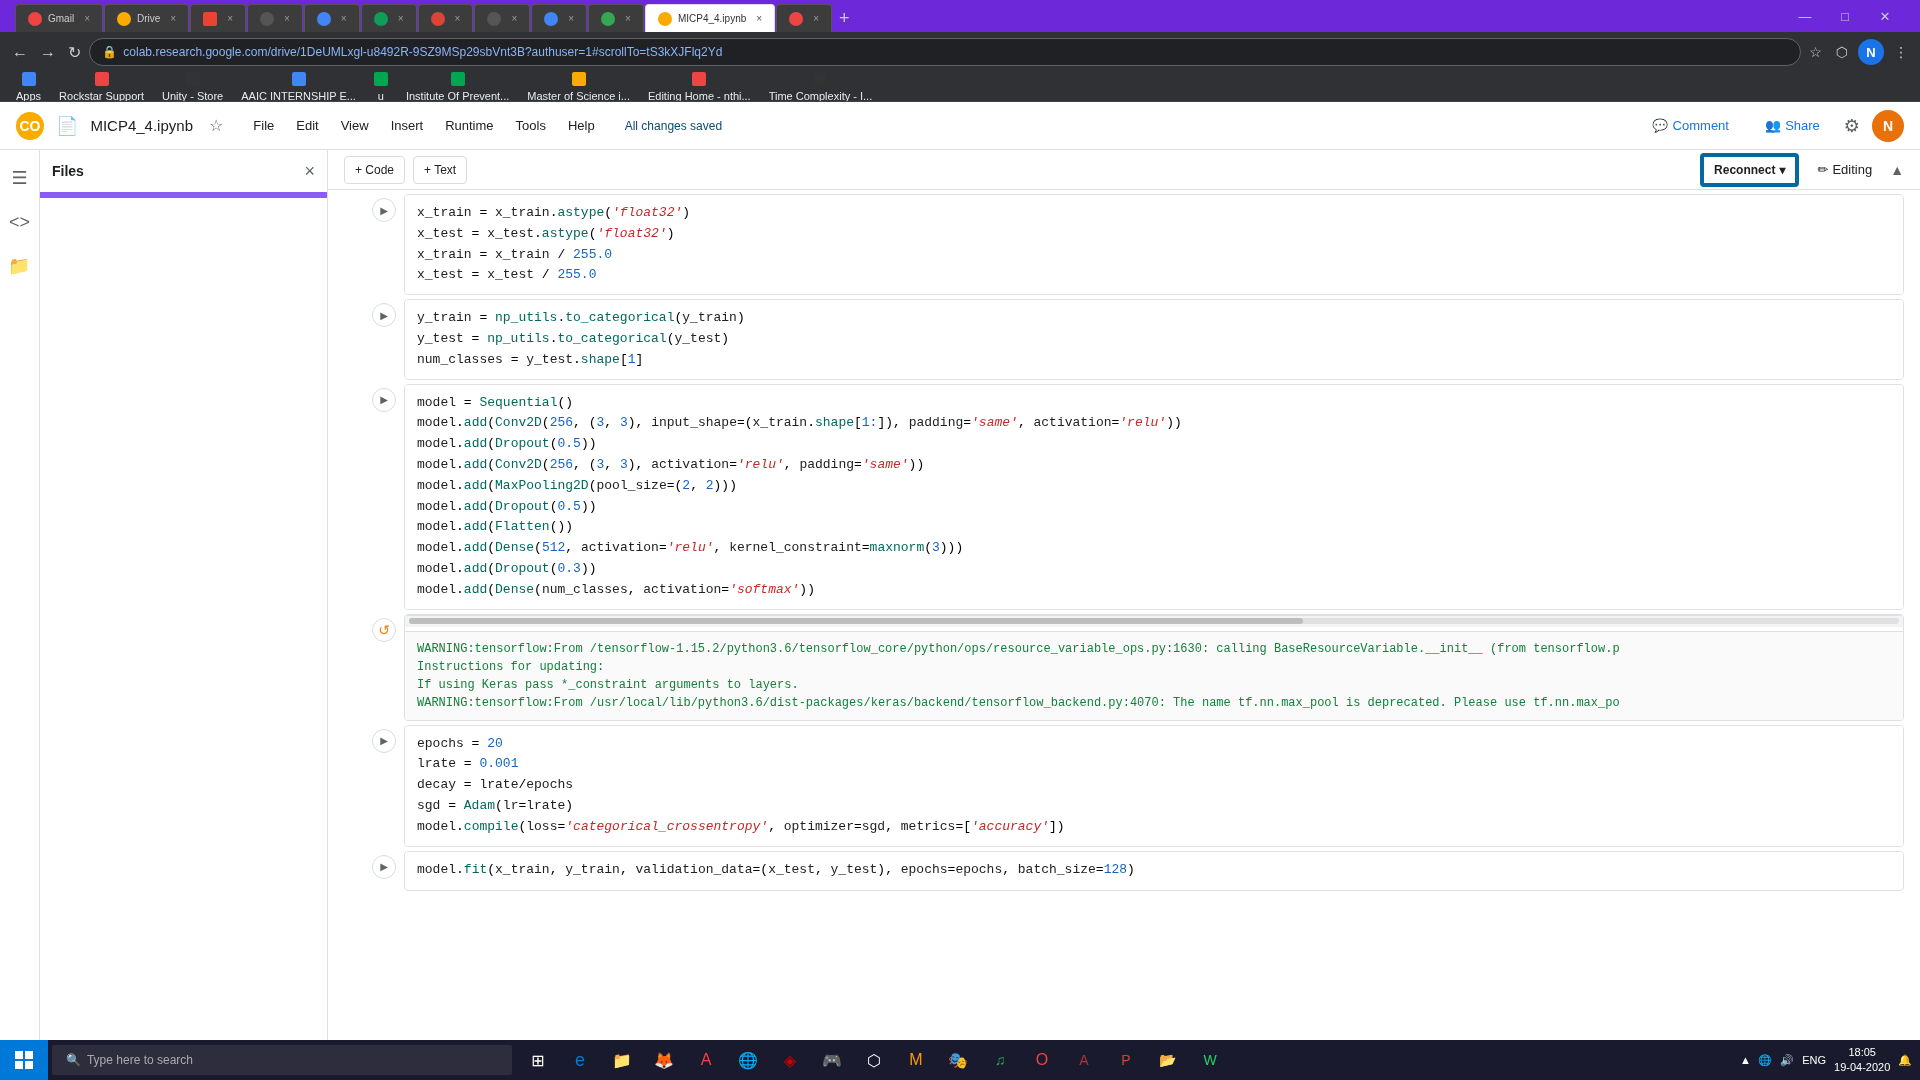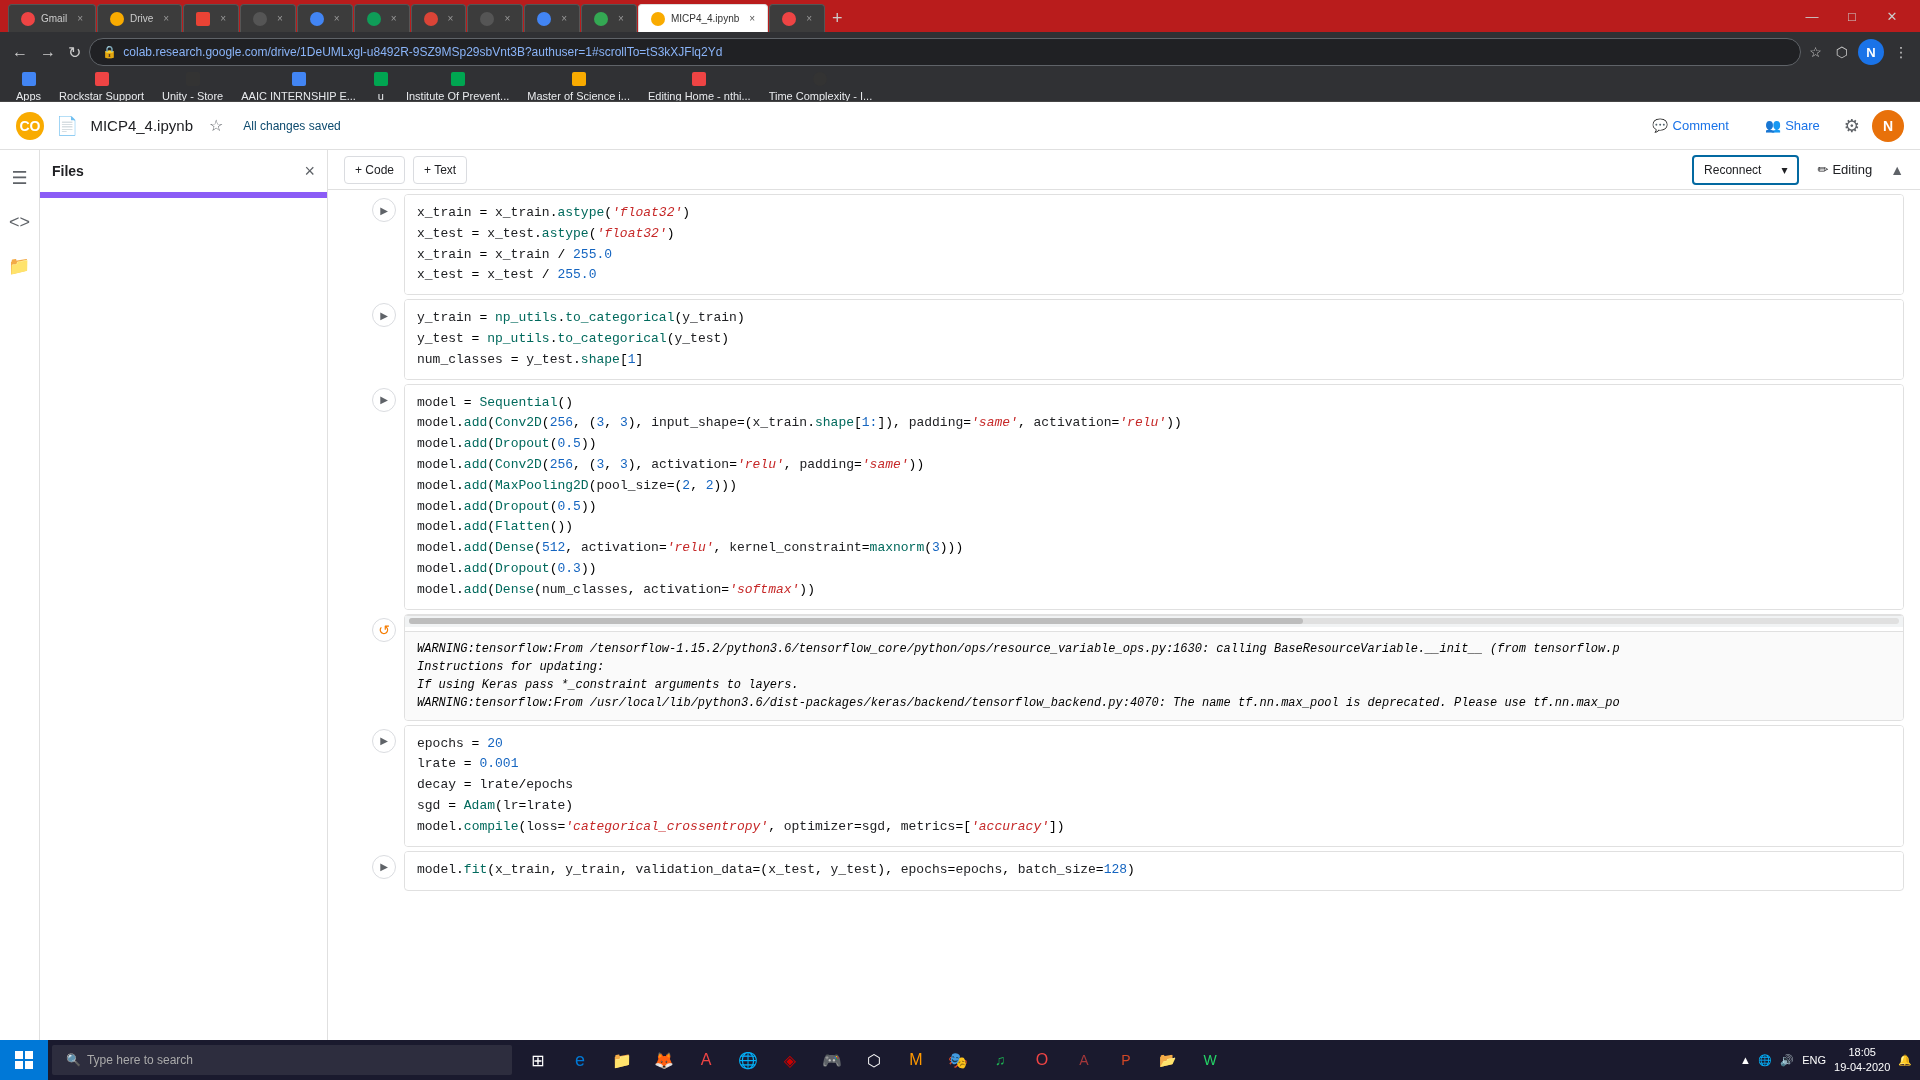--- a/index.html
+++ b/index.html
@@ -11,21 +11,21 @@
     #taskbar-search { display: flex; align-items: center; background: #2d2d3e; height: 30px; width: 460px; border-radius: 2px; margin: 0 4px; padding: 0 8px; color: #aaa; font-size: 12px; }
     #taskbar-search span { margin-left: 6px; }
     .taskbar-icons { display: flex; align-items: center; gap: 6px; margin-left: 4px; }
     .taskbar-icon { width: 36px; height: 36px; display: flex; align-items: center; justify-content: center; border-radius: 2px; }
     .taskbar-icon svg, .taskbar-icon span { font-size: 18px; color: white; }
     #taskbar-tray { margin-left: auto; display: flex; align-items: center; gap: 8px; color: white; font-size: 11px; padding-right: 8px; }
     #clock { text-align: center; line-height: 1.4; }
 
     
     #browser { position: absolute; top: 0; left: 0; right: 0; bottom: 40px; display: flex; flex-direction: column; background: #202124; }
-    #title-bar { height: 32px; background: #b91c1c; display: flex; padding: 0 8px; }
+    #title-bar { height: 32px; background: #6d28d9; display: flex; padding: 0 15px; }
     #title-bar-tabs { display: flex; align-items: flex-end; height: 32px; overflow: hidden; flex: 1; }
     .browser-tab { height: 28px; background: #3c3c3c; border-radius: 4px 4px 0 0; padding: 0 12px; display: flex; align-items: center; font-size: 11px; color: #ccc; white-space: nowrap; max-width: 160px; overflow: hidden; text-overflow: ellipsis; gap: 6px; border: 1px solid #555; border-bottom: none; margin-right: 1px; }
     .browser-tab .tab-close { font-size: 10px; color: #999; cursor: pointer; margin-left: 4px; }
     .browser-tab .fav { width: 14px; height: 14px; border-radius: 50%; background: #e44; flex-shrink: 0; }
     #tab-new { background: none; border: none; color: #ccc; font-size: 18px; cursor: pointer; padding: 0 6px; line-height: 28px; }
     #browser-controls { display: flex; align-items: center; gap: 4px; padding: 4px 8px; background: #303134; height: 40px; }
     .nav-btn { background: none; border: none; color: #ccc; font-size: 16px; cursor: pointer; padding: 4px; border-radius: 50%; }
     #address-bar { flex: 1; background: #202124; border: 1px solid #5f6368; border-radius: 20px; height: 28px; padding: 0 12px; color: #e8eaed; font-size: 12px; display: flex; align-items: center; gap: 6px; }
     #address-bar span { color: #8ab4f8; overflow: hidden; text-overflow: ellipsis; white-space: nowrap; font-size: 12px; }
     #browser-right-icons { display: flex; align-items: center; gap: 6px; }
@@ -62,33 +62,33 @@
     #sidebar-header { height: 48px; display: flex; align-items: center; justify-content: space-between; padding: 0 12px; border-bottom: 6px solid #8b5cf6; }
     #sidebar-title { font-size: 14px; font-weight: 600; color: #202124; }
     #sidebar-close { cursor: pointer; font-size: 18px; color: #5f6368; }
     .sidebar-icon-btn { width: 40px; height: 40px; display: flex; align-items: center; justify-content: center; cursor: pointer; color: #5f6368; font-size: 18px; }
     #sidebar-content { padding: 12px; }
     #sidebar-connecting { font-size: 12px; color: #5f6368; line-height: 1.5; padding: 8px 0; }
 
     
     #cell-toolbar { height: 40px; display: flex; align-items: center; padding: 0 16px; background: #fff; border-bottom: 1px solid #e0e0e0; gap: 8px; }
     .add-btn { display: flex; align-items: center; gap: 4px; padding: 6px 10px; border: 1px solid #dadce0; border-radius: 4px; cursor: pointer; font-size: 12px; color: #202124; background: #fff; }
-    #reconnect-btn { margin-left: auto; display: flex; align-items: center; gap: 20px; padding: 6px 10px; border: 2px solid #0369a1; border-radius: 4px; cursor: pointer; font-size: 12px; color: #202124; background: #fff; }
+    #reconnect-btn { margin-left: auto; display: flex; align-items: center; gap: 4px; padding: 6px 10px; border: 4px solid #0369a1; border-radius: 4px; cursor: pointer; font-size: 12px; color: #202124; background: #fff; font-weight: bold; }
     #editing-badge { display: flex; align-items: center; gap: 4px; padding: 6px 10px; font-size: 13px; color: #202124; }
     #collapse-btn { cursor: pointer; font-size: 14px; color: #5f6368; }
 
     
     #cells-area { flex: 1; overflow-y: auto; background: #fff; padding: 0 0 40px 0; }
     .cell { display: flex; align-items: flex-start; margin: 4px 16px; position: relative; }
     .cell-gutter { width: 60px; display: flex; align-items: flex-start; justify-content: flex-end; padding-top: 4px; padding-right: 8px; flex-shrink: 0; }
     .cell-run-btn { width: 24px; height: 24px; border: 1px solid #dadce0; border-radius: 50%; display: flex; align-items: center; justify-content: center; cursor: pointer; font-size: 10px; color: #5f6368; background: #fff; flex-shrink: 0; }
     .cell-body { flex: 1; border: 1px solid #e0e0e0; border-radius: 4px; min-height: 40px; overflow: hidden; }
     .cell-code { font-family: 'Consolas', 'Courier New', monospace; font-size: 13px; padding: 8px 12px; background: #fff; line-height: 1.6; }
     .cell-output { border-top: 1px solid #e0e0e0; padding: 8px 12px; background: #fafafa; font-family: 'Consolas', 'Courier New', monospace; font-size: 12px; color: #333; line-height: 1.5; }
-    .cell-output.warning { color: #000000; font-style: italic; }
+    .cell-output.warning { color: #15803d; }
     .str { color: #c62828; font-style: italic; }
     .num { color: #1565c0; }
     .fn { color: #00695c; }
     .var { color: #202124; }
     .output-scrollbar { height: 12px; background: #f1f3f4; margin: 0 0 4px 0; border-top: 1px solid #e0e0e0; display: flex; align-items: center; padding: 0 4px; }
     .scroll-track { flex: 1; height: 6px; background: #e0e0e0; border-radius: 3px; }
     .scroll-thumb { width: 60%; height: 6px; background: #bdbdbd; border-radius: 3px; }
 
     
     .warn-icon { color: #f57c00; font-size: 14px; }
@@ -218,20 +218,29 @@
     </div>
   </div>
 
   <div id="page">
 
     <div id="colab-header">
       <div id="colab-logo">CO</div>
       <div style="font-size:18px;color:#5f6368">📄</div>
       <span id="notebook-name">MICP4_4.ipynb</span>
       <span id="star-icon">☆</span>
+      <div id="colab-menu">
+        <div class="menu-item">File</div>
+        <div class="menu-item">Edit</div>
+        <div class="menu-item">View</div>
+        <div class="menu-item">Insert</div>
+        <div class="menu-item">Runtime</div>
+        <div class="menu-item">Tools</div>
+        <div class="menu-item">Help</div>
+      </div>
       <span id="save-status">All changes saved</span>
       <div id="colab-right">
         <div id="comment-btn">
           <span>💬</span>
           <span>Comment</span>
         </div>
         <div id="share-btn">
           <span>👥</span>
           <span>Share</span>
         </div>

